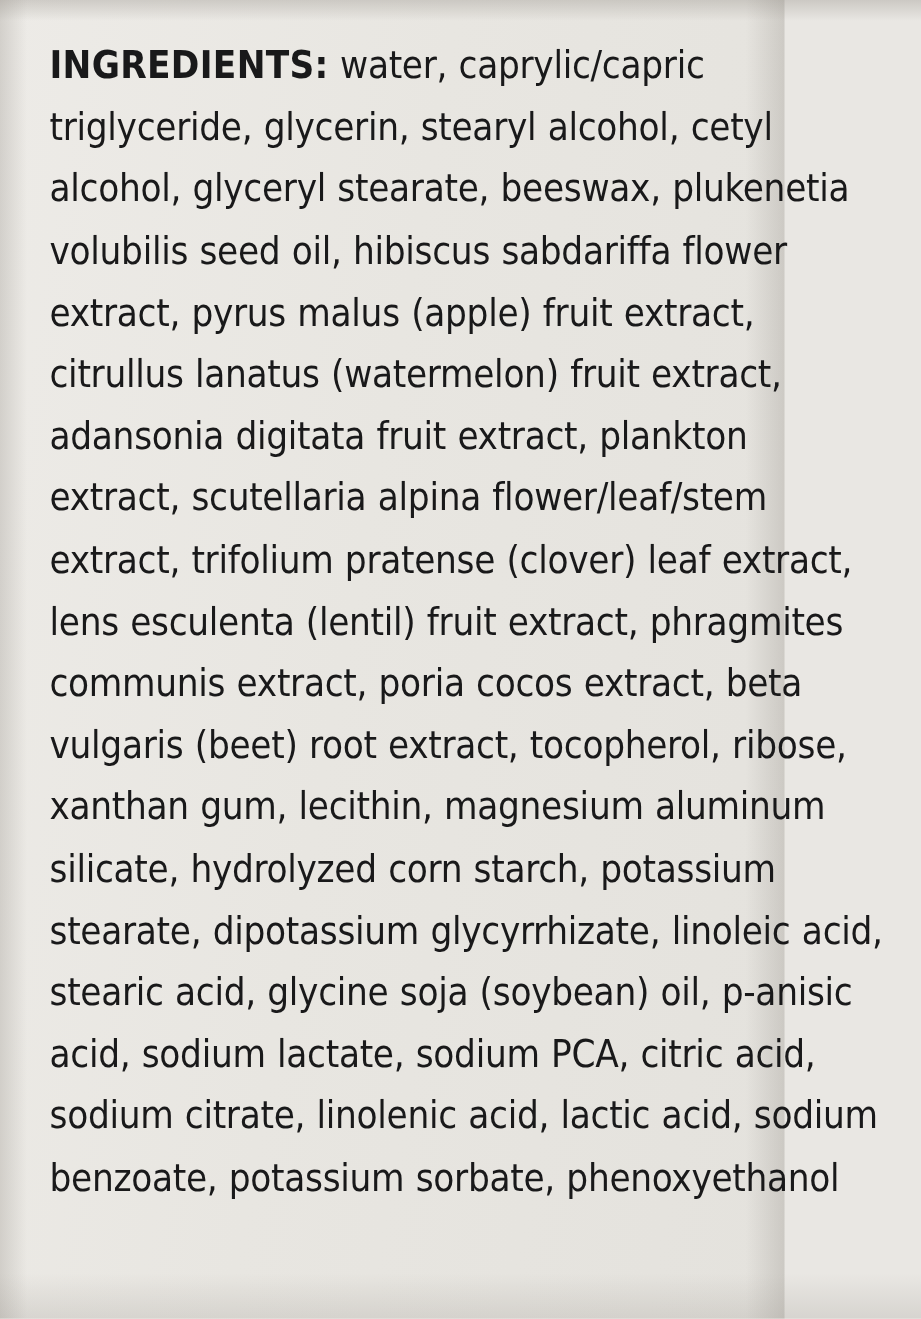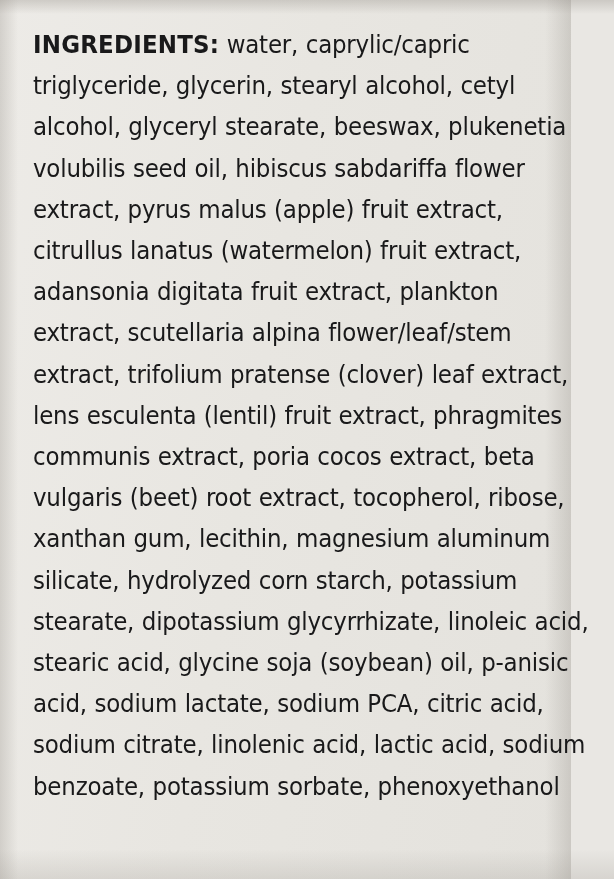--- a/index.html
+++ b/index.html
@@ -10,21 +10,21 @@
     width: 614px;
     height: 879px;
     background: #e9e7e3;
     font-family: "DejaVu Sans Condensed", "Liberation Sans", sans-serif;
     overflow: hidden;
   }
   .label-panel {
     position: absolute;
     left: 0;
     top: 0;
-    width: 571px;
+    width: 523px;
     height: 879px;
     background: linear-gradient(100deg, #edebe7 0%, #e8e6e1 45%, #e4e2dd 100%);
   }
   .edge-shadow-top {
     position: absolute;
     left: 0; top: 0;
     width: 614px; height: 14px;
     background: linear-gradient(to bottom, rgba(150,145,138,0.35), rgba(150,145,138,0));
     pointer-events: none;
   }

